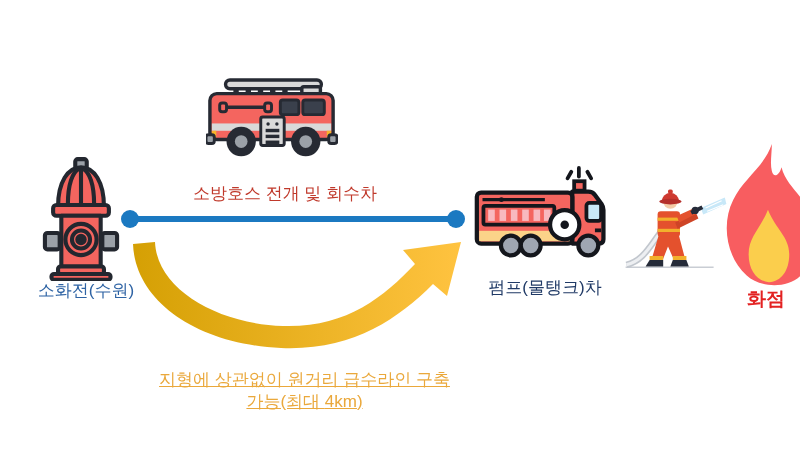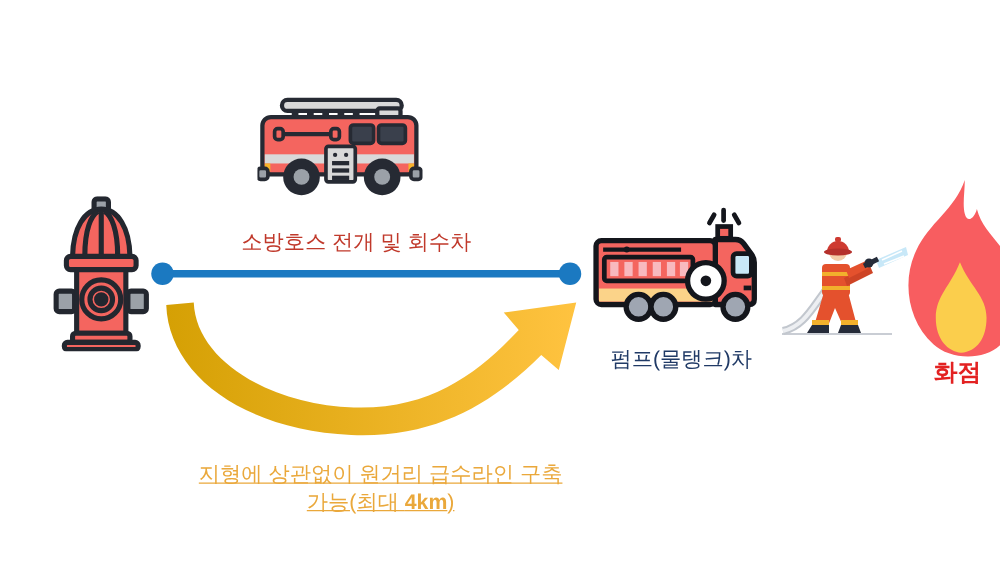--- a/index.html
+++ b/index.html
@@ -21,21 +21,21 @@
   .hose-truck-label{left:140px;top:183px;width:226px;color:#C0392B;}
   .pump-truck-label{left:446px;top:277px;width:134px;color:#203A66;}
   .fire-point-label{left:694px;top:288px;width:80px;color:#E32222;font-weight:bold;font-size:19px;}
   .note-text{
     left:85px;top:369px;width:375px;
     color:#EAA83B;
     font-size:17px;line-height:22px;
     text-align:center;
   }
   .note-text .ul{text-decoration:underline;}
-  .note-text b{font-weight:bold;}
+  .note-text b{font-weight:normal;}
   svg{display:block;}
 </style>
 </head>
 <body>
 
 <div class="canvas">
 
   <svg class="abs" style="left:174px;top:77px;" width="132" height="88" viewBox="0 0 270 180">
     <g stroke="#262A33" stroke-width="7" stroke-linejoin="round">
       <rect x="40" y="6" width="196" height="18" rx="9" fill="#D9D9D9"></rect>
@@ -164,20 +164,21 @@
         <stop offset="1" stop-color="#FFC340"></stop>
       </linearGradient>
     </defs>
     <path d="M6,6 C8,62 68,106 154,110 C224,113 270,82 306,46
              L320,58 L334,4 L276,12 L288,26
              C256,60 218,90 156,88 C92,86 30,52 28,4 Z" fill="url(#goldgrad)"></path>
   </svg>
 
   <div class="abs label hose-truck-label">소방호스 전개 및 회수차</div>
 
+  <div class="abs label hydrant-label">소화전(수원)</div>
 
   <div class="abs label fire-point-label">화점</div>
 
   <div class="abs label pump-truck-label">펌프(물탱크)차</div>
 
   <div class="abs note-text">
     <div>
       <span class="ul">지형에 상관없이 원거리 급수라인 구축</span>
     </div>
     <div>

